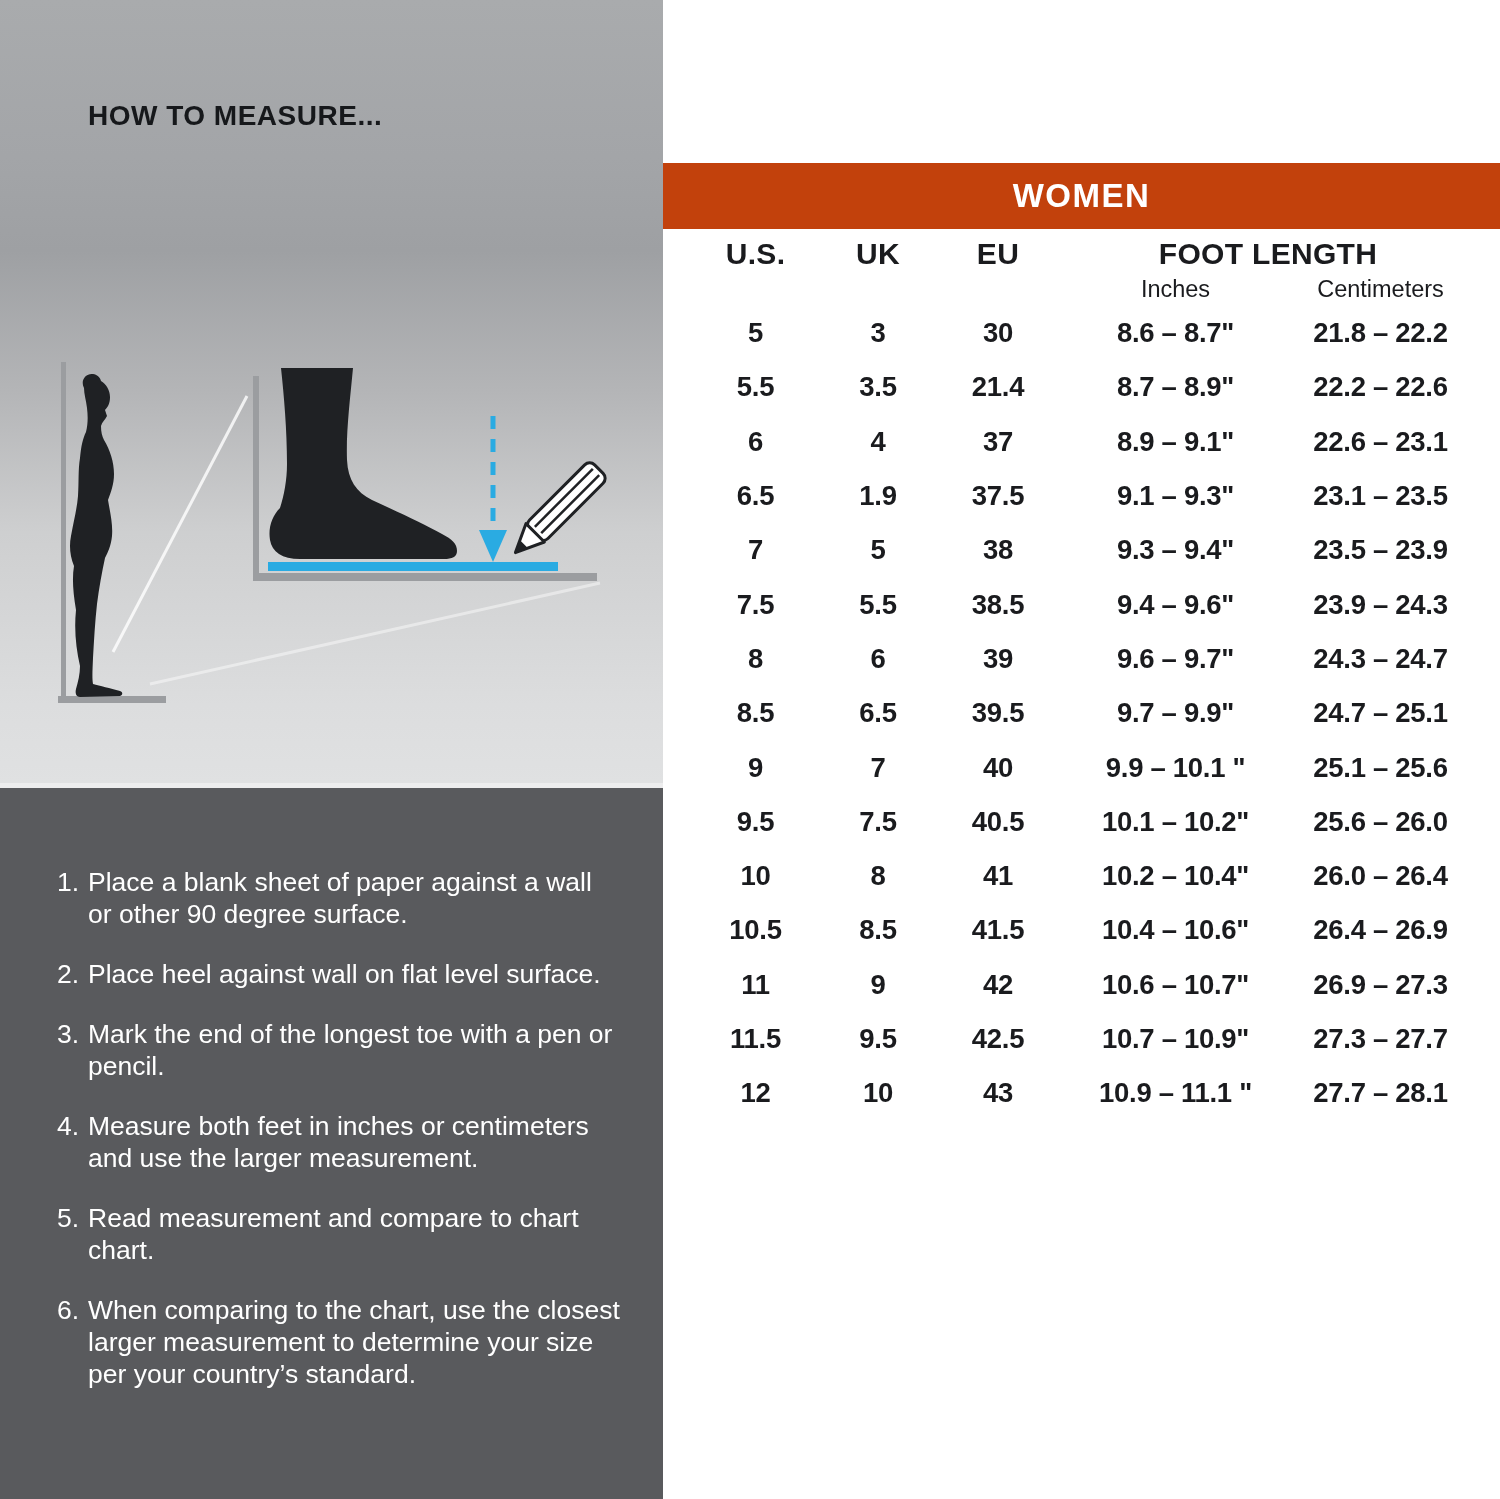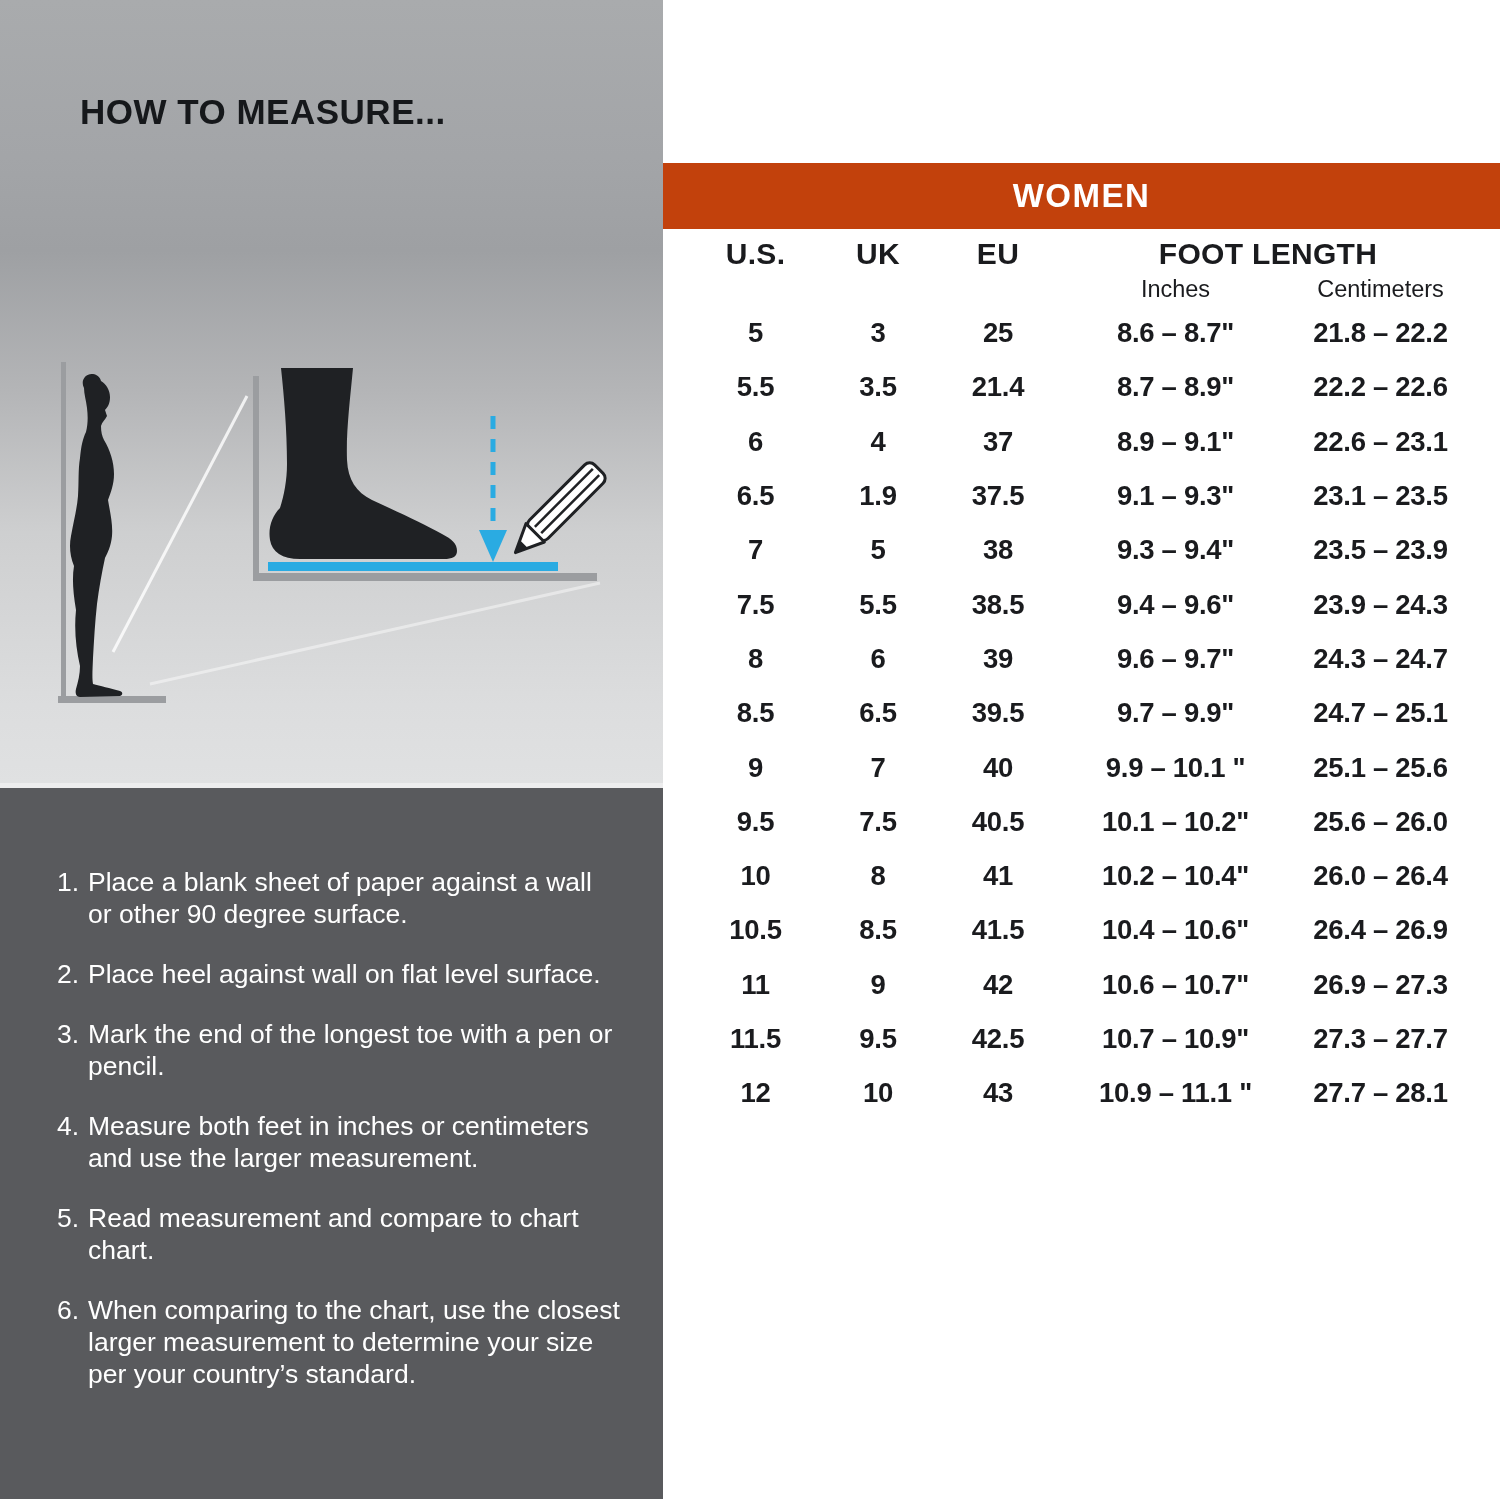--- a/index.html
+++ b/index.html
@@ -4,22 +4,22 @@
 <style>
   html,body{margin:0;padding:0;background:#fff;}
   .stage{position:relative;width:1500px;height:1499px;overflow:hidden;
          font-family:"Liberation Sans",sans-serif;-webkit-font-smoothing:antialiased;}
 
   
   .left-panel{position:absolute;left:0;top:0;width:663px;height:1499px;}
   .measure-top{position:absolute;left:0;top:0;width:663px;height:783px;
     background:linear-gradient(180deg,#a9abad 0%,#a3a5a8 20%,#9ea0a3 32%,
                #b4b5b7 50%,#cecfd0 68%,#dcddde 90%,#e0e1e2 100%);}
-  .howto-heading{position:absolute;left:72px;top:84px;margin:8px;
-    font-size:35px;font-weight:bold;color:#16181b;letter-spacing:.5px;}
+  .howto-heading{position:absolute;left:72px;top:84px;margin:16px;
+    font-size:28px;font-weight:bold;color:#16181b;letter-spacing:.5px;}
   .illustration{position:absolute;left:0;top:340px;width:663px;height:440px;}
   .panel-divider{position:absolute;left:0;top:783px;width:663px;height:5px;background:#ededee;}
   .instructions{position:absolute;left:0;top:788px;width:663px;height:711px;
     background:#595a5d;box-sizing:border-box;padding:78px 42px 0 52px;}
   .step{display:flex;margin-bottom:28px;color:#fff;font-size:26.5px;line-height:32px;}
   .step-num{flex:0 0 36px;text-align:right;padding-right:9px;box-sizing:border-box;}
   .step-text{flex:1;}
 
   
   .right-panel{position:absolute;left:663px;top:0;width:837px;height:1499px;background:#fff;}
@@ -169,21 +169,21 @@
         <span></span>
           <span></span>
           <span></span>
         <span class="th">Inches</span>
         <span class="th">Centimeters</span>
       </div>
       <div>
           <div class="trow drow">
             <span class="td">5</span>
             <span class="td">3</span>
-            <span class="td">25</span>
+            <span class="td">30</span>
             <span class="td">8.6 – 8.7"</span>
             <span class="td">21.8 – 22.2</span>
           </div>
           <div class="trow drow">
             <span class="td">5.5</span>
             <span class="td">3.5</span>
             <span class="td">21.4</span>
             <span class="td">8.7 – 8.9"</span>
             <span class="td">22.2 – 22.6</span>
           </div>

